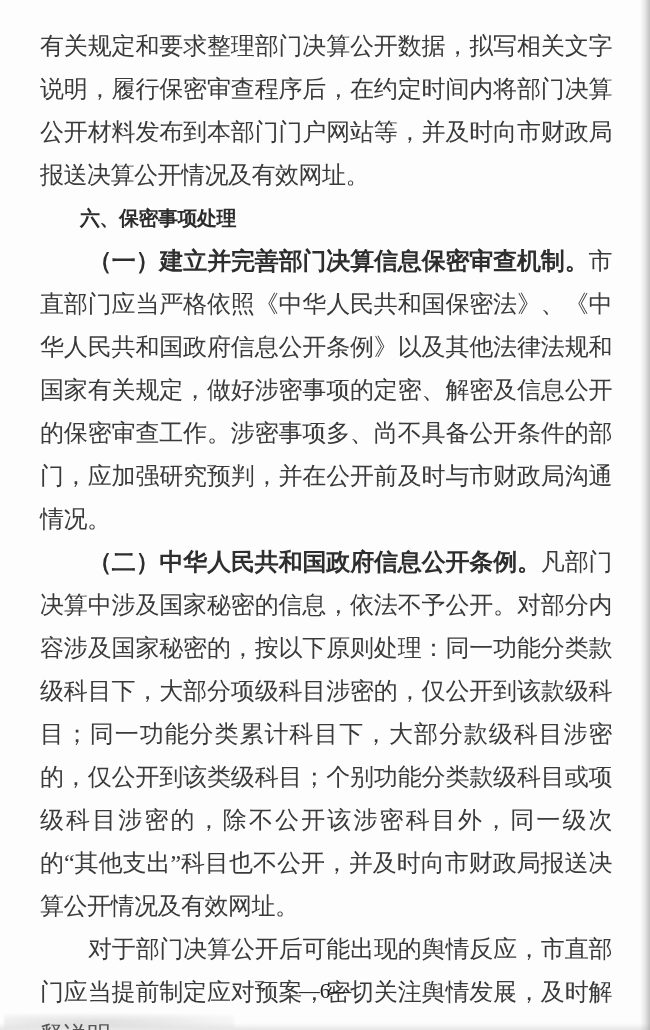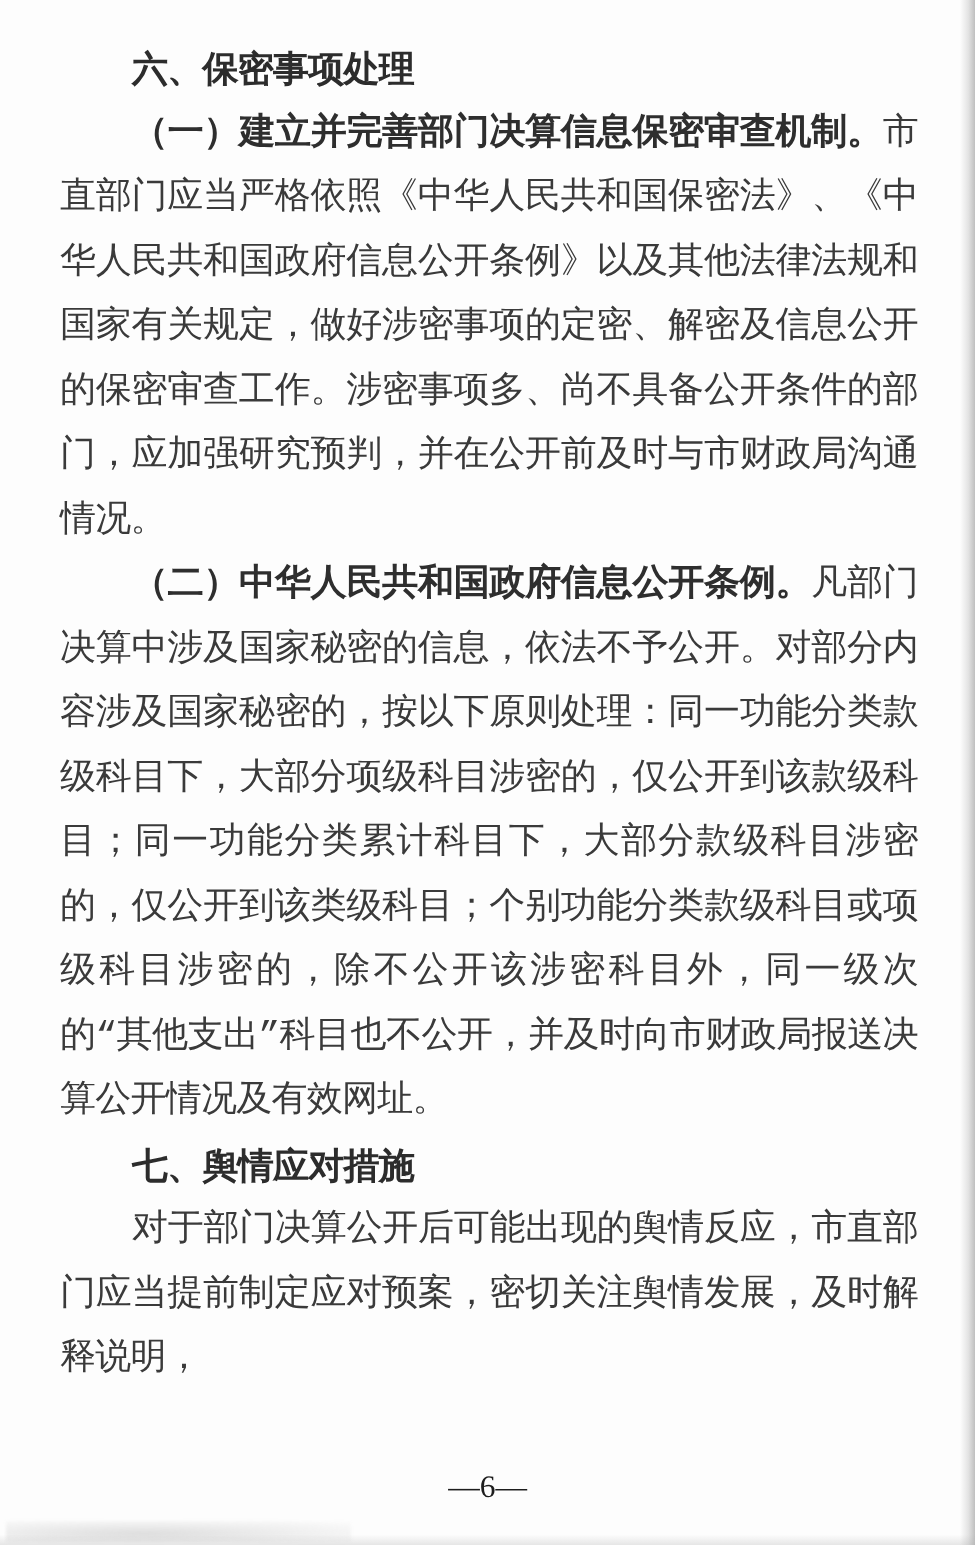--- a/index.html
+++ b/index.html
@@ -49,28 +49,27 @@
     letter-spacing: -0.5px;
     text-align: justify;
     text-justify: inter-ideograph;
   }
   .text-block p {
     margin: 0;
     padding: 0;
   }
   p.para-indent {
     text-indent: 2em;
-    font-family: Liberation Mono, monospace;
   }
   p.heading {
     text-indent: 2em;
     font-family: "Liberation Sans", "DejaVu Sans", sans-serif;
     font-weight: 700;
     color: #2c2c2c;
-    font-size: 24px;
+    font-size: 20px;
   }
   span.lead {
     font-weight: 700;
     color: #2e2e2e;
   }
   .page-footer {
     position: absolute;
     left: 0;
     bottom: 26px;
     width: 100%;
@@ -81,28 +80,28 @@
     font-family: "Liberation Serif", "DejaVu Serif", serif;
   }
 </style>
 </head>
 <body>
 
 <div class="page">
 
   <div class="text-block">
 
+    <p>有关规定和要求整理部门决算公开数据，拟写相关文字说明，履行保密审查程序后，在约定时间内将部门决算公开材料发布到本部门门户网站等，并及时向市财政局报送决算公开情况及有效网址。</p>
 
     <p class="heading">六、保密事项处理</p>
 
     <p class="para-indent"><span class="lead">（一）建立并完善部门决算信息保密审查机制。</span><span>市直部门应当严格依照《中华人民共和国保密法》、《中华人民共和国政府信息公开条例》以及其他法律法规和国家有关规定，做好涉密事项的定密、解密及信息公开的保密审查工作。涉密事项多、尚不具备公开条件的部门，应加强研究预判，并在公开前及时与市财政局沟通情况。</span></p>
 
     <p class="para-indent"><span class="lead">（二）中华人民共和国政府信息公开条例。</span><span>凡部门决算中涉及国家秘密的信息，依法不予公开。对部分内容涉及国家秘密的，按以下原则处理：同一功能分类款级科目下，大部分项级科目涉密的，仅公开到该款级科目；同一功能分类累计科目下，大部分款级科目涉密的，仅公开到该类级科目；个别功能分类款级科目或项级科目涉密的，除不公开该涉密科目外，同一级次的“其他支出”科目也不公开，并及时向市财政局报送决算公开情况及有效网址。</span></p>
 
-    <p class="heading">七、舆情应对措施</p>
 
     <p class="para-indent">对于部门决算公开后可能出现的舆情反应，市直部门应当提前制定应对预案，密切关注舆情发展，及时解释说明，</p>
 
   </div>
 
   <div class="page-footer">—6—</div>
 
   <div class="edge-right"></div>
   <div class="edge-bottom"></div>
   <div class="smudge-bottom-left"></div>

